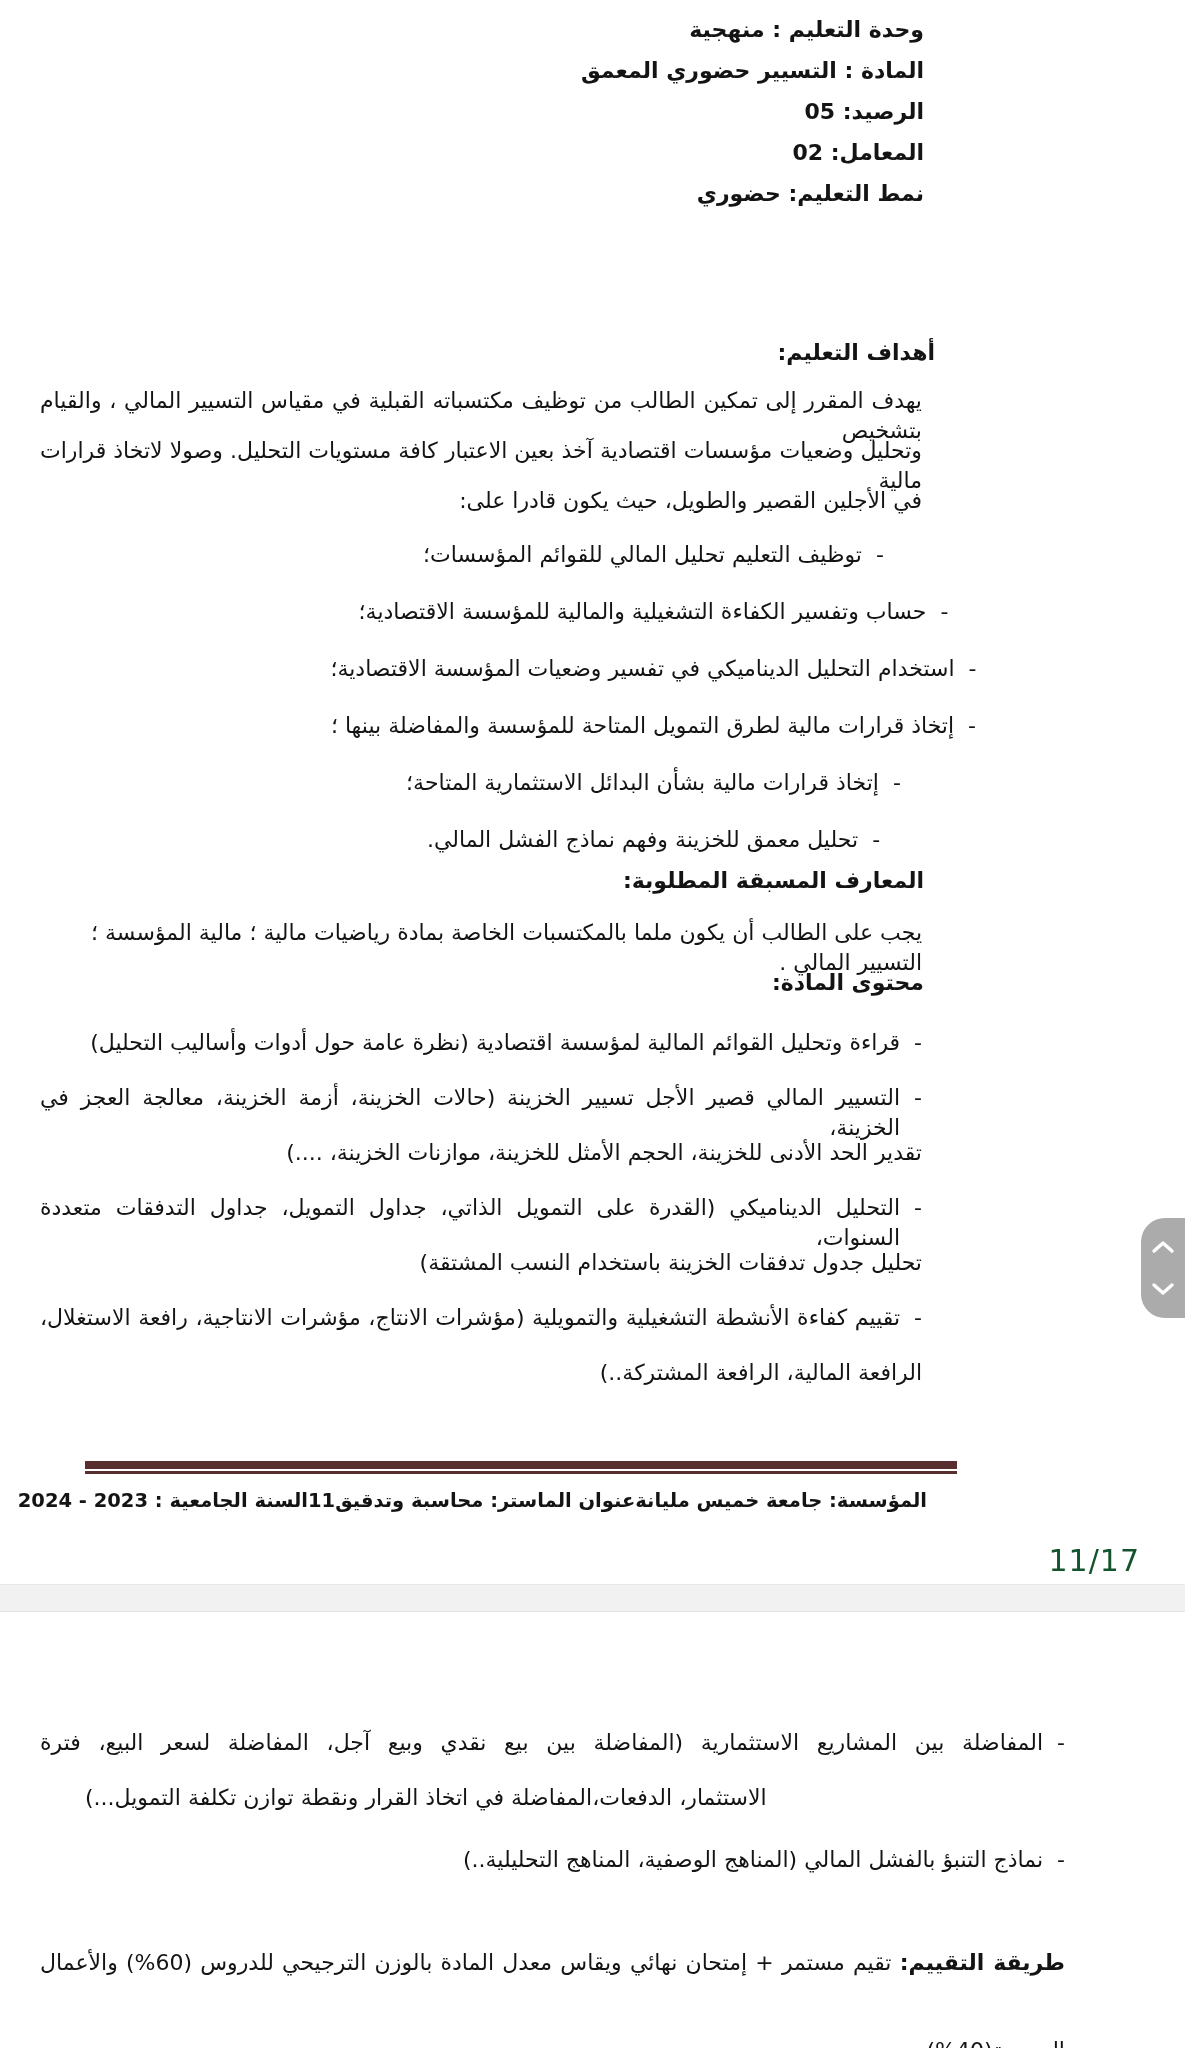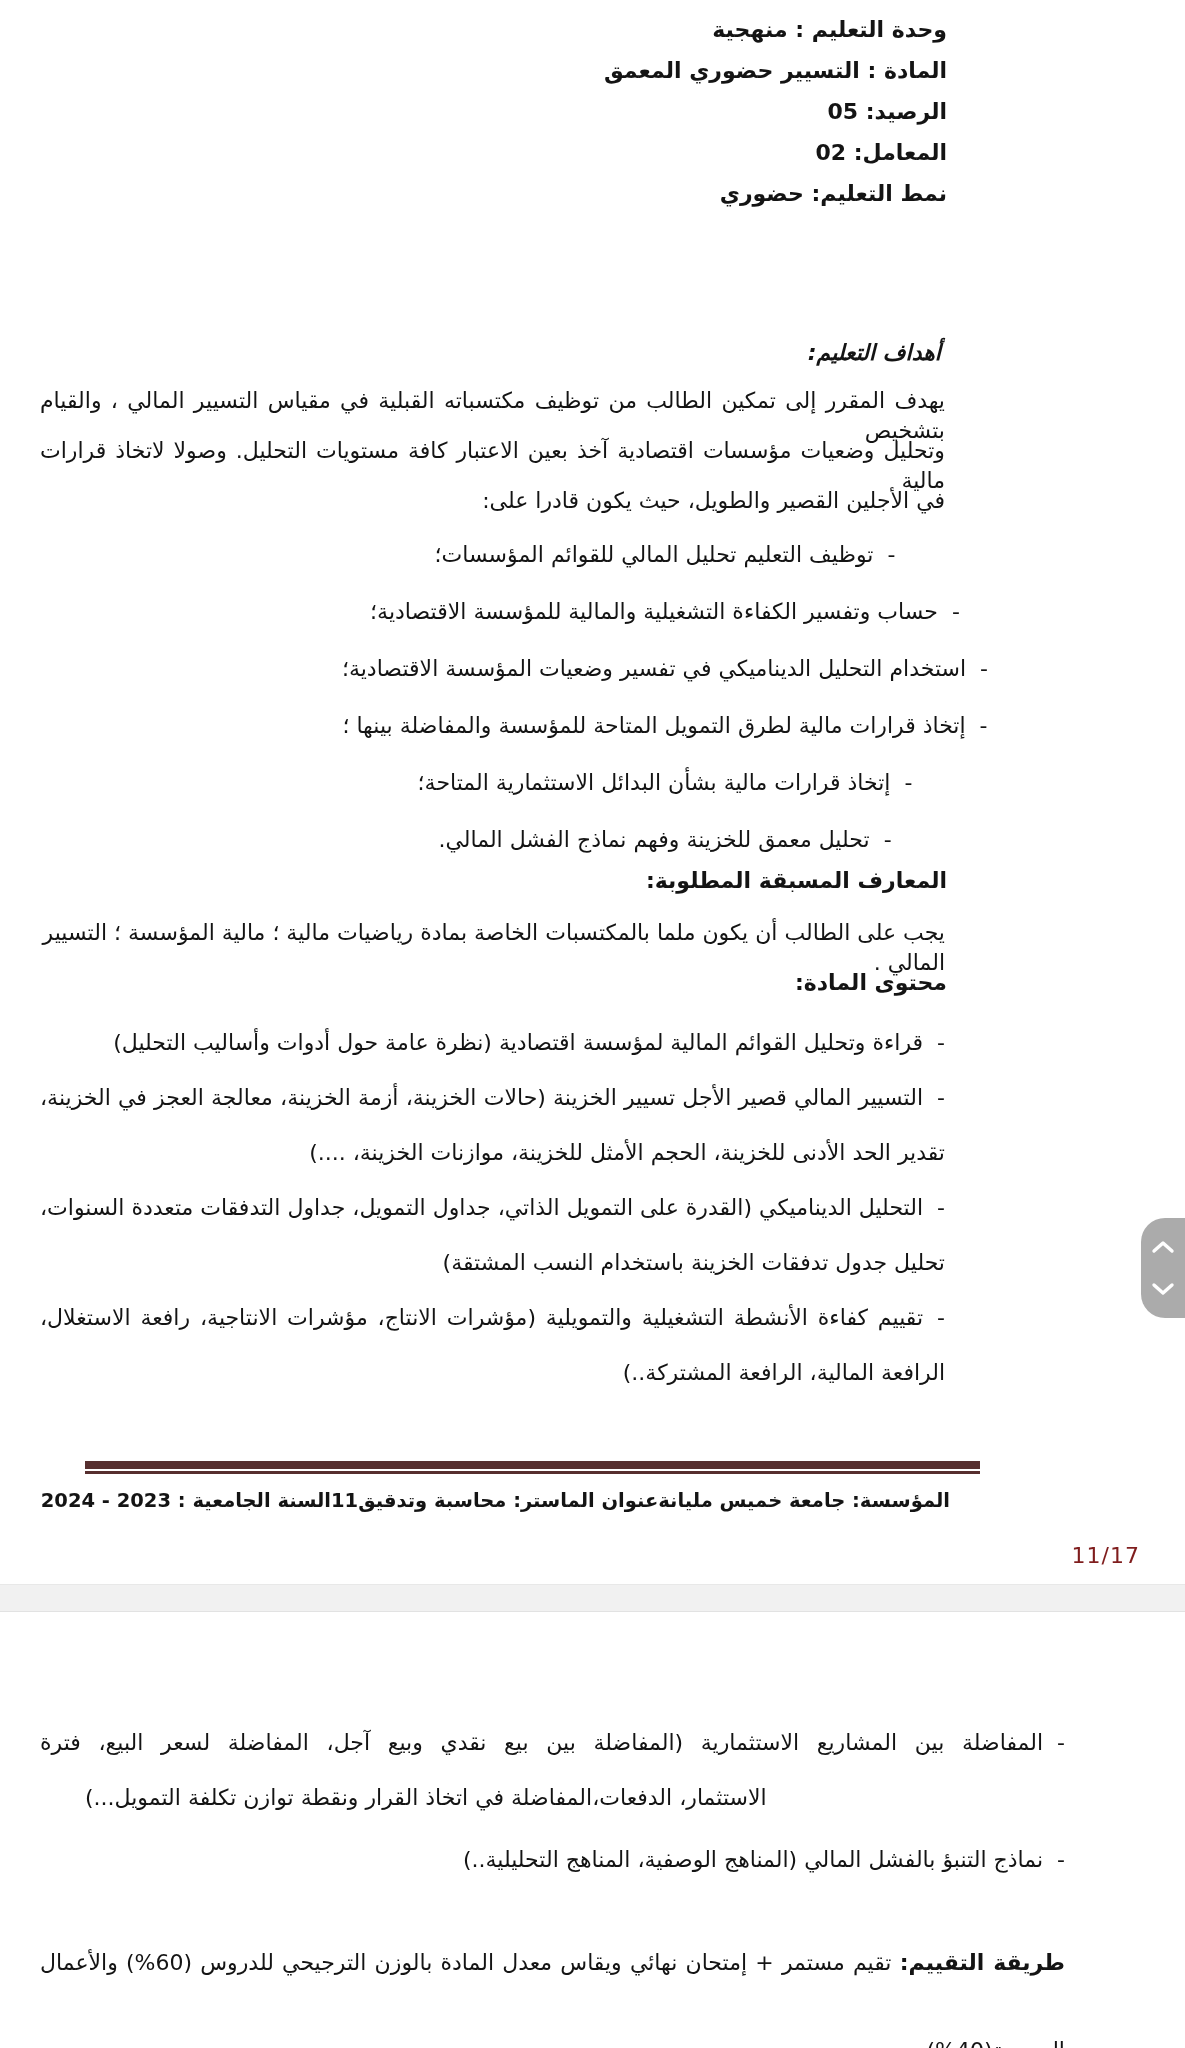--- a/index.html
+++ b/index.html
@@ -28,49 +28,49 @@
   .cline{height:55px;}
   .flexline{display:flex;gap:14px;align-items:flex-start;}
   .txt-fill{flex:1;text-align:justify;text-align-last:justify;}
   .cont-right{text-align:right;}
   .cont-left{text-align:left;}
 
   
   .footer-rule{height:2px;background:#ffffff;border-top:8px solid #572f2f;border-bottom:3px solid #572f2f;}
   .footer-row{display:flex;justify-content:space-between;font-size:19.5px;font-weight:bold;white-space:nowrap;}
 
-  .page-indicator{font-size:22px;color:#7f1d1d;direction:ltr;letter-spacing:1px;font-weight:normal;}
+  .page-indicator{font-size:30px;color:#14532d;direction:ltr;letter-spacing:1px;font-weight:normal;}
 
   .page-separator{background:#f1f1f1;border-top:1px solid #e8e8e8;border-bottom:1px solid #e2e2e2;height:26px;left:0;right:0;}
 
   
   .scroll-pill{
     right:0;top:1218px;width:44px;height:100px;background:#a5a5a5;opacity:.93;
     border-radius:24px 0 0 24px;display:flex;flex-direction:column;
     align-items:center;justify-content:space-evenly;
   }
   .scroll-btn{width:30px;height:26px;display:flex;align-items:center;justify-content:center;cursor:pointer;background:none;border:none;padding:0;}
 
   .eval-line1{text-align:justify;text-align-last:justify;height:52px;}
   .eval-line2{text-align:right;margin-top:36px;}
 </style>
 </head>
 <body>
 
-<div class="abs rtl doc" style="top:0;left:0;width:1042px;height:1583px;padding-left:23px;">
+<div class="abs rtl doc" style="top:0;left:0;width:1042px;height:1583px;">
 
   <div class="abs" style="top:15px;right:118px;left:120px;">
     <div class="hdr-line">وحدة التعليم : منهجية</div>
     <div class="hdr-line">المادة :  التسيير حضوري المعمق</div>
     <div class="hdr-line">الرصيد: 05</div>
     <div class="hdr-line">المعامل: 02</div>
     <div class="hdr-line">نمط التعليم: حضوري</div>
   </div>
 
-  <div class="abs b" style="top:338px;right:124px;font-style:italic;">أهداف التعليم:</div>
+  <div class="abs b" style="top:338px;right:107px;">أهداف التعليم:</div>
 
   <div class="abs" style="top:386px;right:120px;left:40px;">
     <div class="jline">يهدف المقرر إلى تمكين الطالب من توظيف مكتسباته القبلية في مقياس التسيير المالي ، والقيام بتشخيص</div>
     <div class="jline">وتحليل وضعيات مؤسسات اقتصادية آخذ بعين الاعتبار كافة مستويات التحليل. وصولا لاتخاذ قرارات مالية</div>
     <div class="rline">في الأجلين القصير والطويل، حيث يكون قادرا على:</div>
   </div>
 
   <div class="abs" style="top:540px;right:120px;left:385px;">
     <div class="obj-item">
       <span class="dash">-</span>

